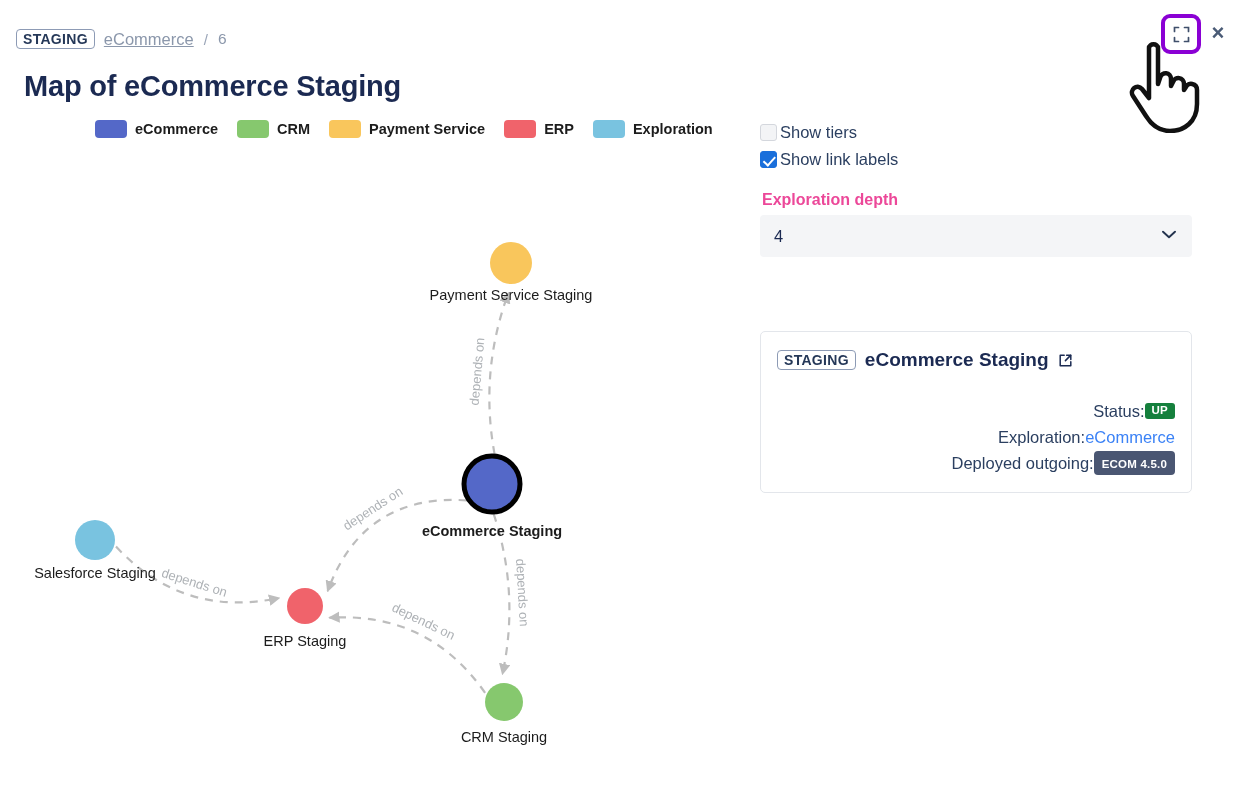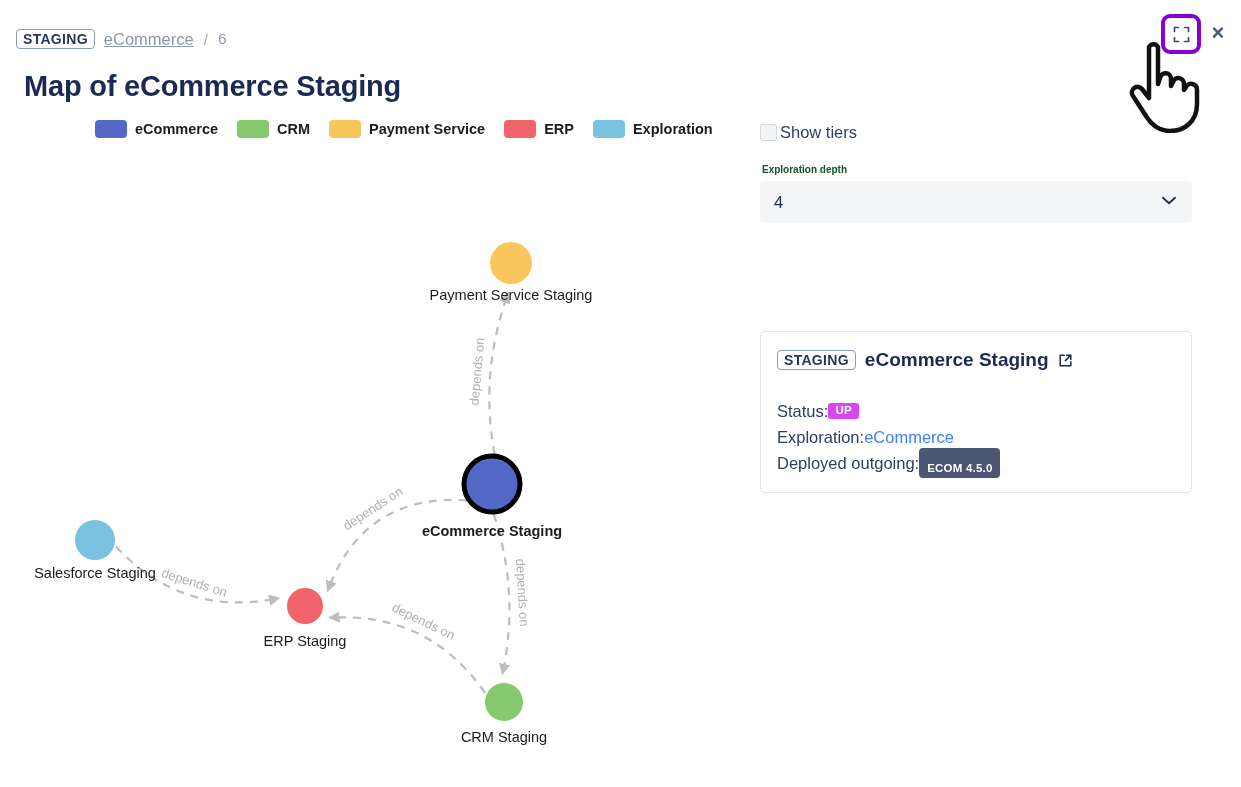--- a/index.html
+++ b/index.html
@@ -146,22 +146,22 @@
     border: solid #ffffff;
     border-width: 0 2.2px 2.2px 0;
     transform: rotate(42deg);
   }
   .cb-label {
     color: #2b3f60;
     font-size: 16.5px;
   }
 
   .field-label {
-    color: #14532d;
-    font-size: 10px;
+    color: #ec4899;
+    font-size: 16px;
     font-weight: bold;
     margin: 19px 0 6px 2px;
   }
   .select-box {
     position: relative;
     width: 432px; height: 42px;
     background: #f4f5f7;
     border: none;
     border-radius: 4px;
     display: flex; align-items: center;
@@ -185,46 +185,46 @@
   }
   .card-head { display: flex; align-items: center; gap: 9px; }
   .card-title {
     color: #1b2a52;
     font-size: 19px;
     font-weight: bold;
   }
   .ext-link-icon { color: #1b2a52; display: inline-flex; }
   .card-rows { margin-top: 27px; }
   .card-row {
-    display: flex; align-items: center; justify-content: flex-start;
+    display: flex; align-items: center; justify-content: flex-end;
     height: 26px;
   }
   .row-key { color: #2b3f60; font-size: 16.5px; }
   .badge-up {
-    background: #d946ef;
+    background: #15803d;
     color: #ffffff;
     font-size: 11.5px;
     font-weight: bold;
     border-radius: 3px;
     padding: 2px 7px 3px 7px;
     line-height: 1;
     letter-spacing: 0.2px;
   }
   .link-app {
     color: #3b82f6;
     font-size: 16.5px;
     text-decoration: none;
   }
   .badge-version {
     background: #4a5672;
     color: #ffffff;
     font-size: 11.5px;
     font-weight: bold;
     border-radius: 4px;
-    padding: 15px 8px 4px 8px;
+    padding: 8px 8px 4px 8px;
     line-height: 1;
     letter-spacing: 0.2px;
   }
 </style>
 </head>
 <body>
 
 <div id="root">
 
   <div class="breadcrumb">
@@ -325,20 +325,24 @@
   </svg>
 
   <div class="side-panel">
 
     <div class="checkbox-row">
       <span class="cb off"></span>
       <span class="cb-label">Show tiers</span>
     </div>
 
 
+    <div class="checkbox-row">
+      <span class="cb on"></span>
+      <span class="cb-label">Show link labels</span>
+    </div>
 
     <div class="field-label">Exploration depth</div>
 
     <div class="select-box">
       <span class="select-value">4</span>
       <span class="select-chevron">
         <svg width="14" height="9" viewBox="0 0 14 9">
           <path d="M1 1.5 L7 7 L13 1.5" fill="none" stroke="#24344f" stroke-width="1.9" stroke-linecap="round" stroke-linejoin="round"></path>
         </svg>
       </span>

